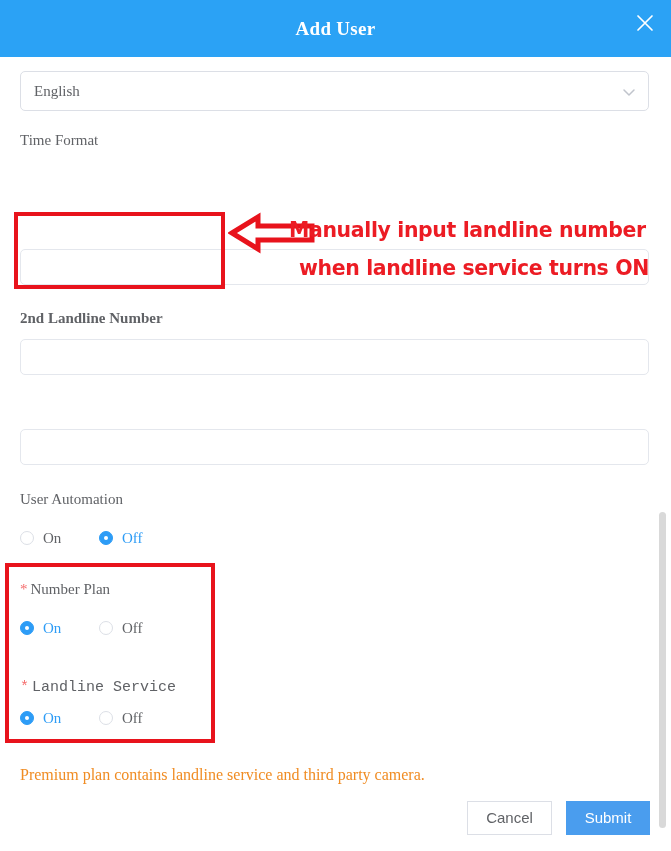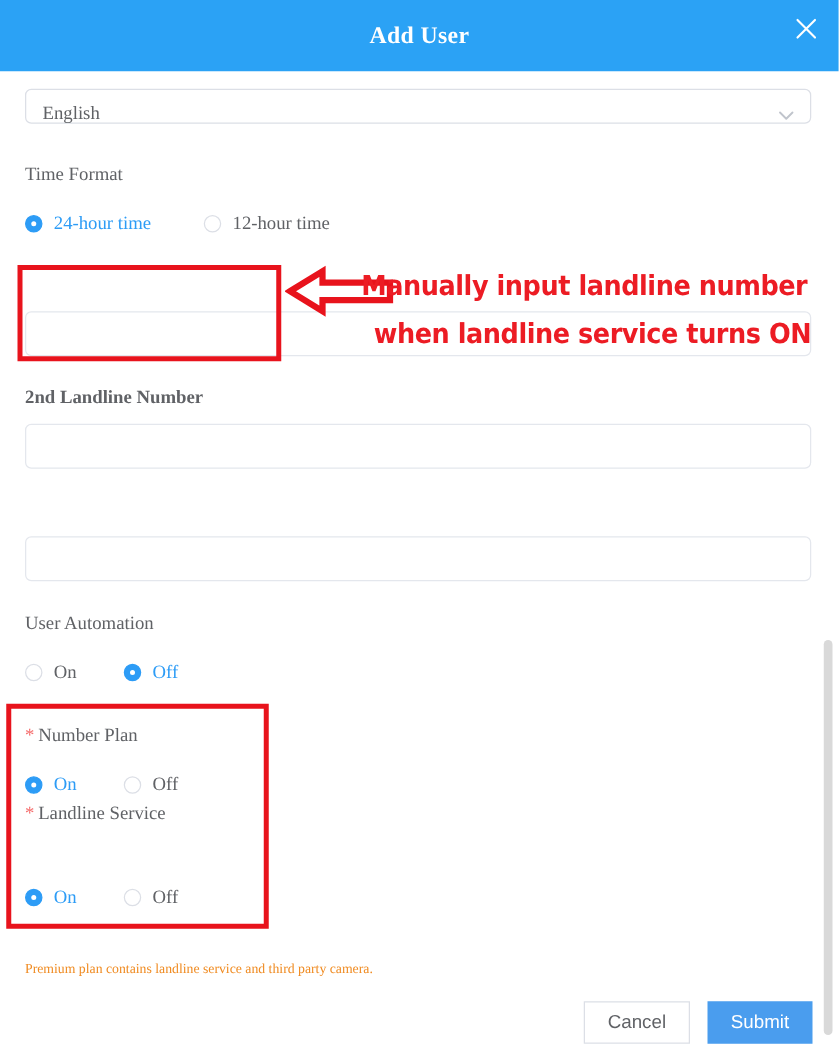--- a/index.html
+++ b/index.html
@@ -59,21 +59,21 @@
   }
 
   .field-block { position: absolute; left: 20px; }
 
   
   .select-box {
     position: absolute;
     left: 20px;
     top: 14px;
     width: 629px;
-    height: 28px;
+    height: 40px;
     box-sizing: border-box;
     border: 1px solid #DCDFE6;
     border-radius: 5px;
     background: #fff;
     cursor: pointer;
   }
   .select-value {
     position: absolute;
     left: 13px;
     top: 0;
@@ -158,21 +158,21 @@
     color: #606266;
     padding: 0 12px;
     outline: none;
   }
 
   
   .hint-text {
     position: absolute;
     left: 20px;
     top: 766px;
-    font-size: 11px;
+    font-size: 16px;
     color: #F08C23;
     line-height: 18px;
     white-space: nowrap;
   }
   .btn {
     position: absolute;
     box-sizing: border-box;
     border-radius: 0;
     font-family: "Liberation Sans", sans-serif;
     font-size: 15px;
@@ -270,30 +270,20 @@
   <div class="select-box">
     <span class="select-value">English</span>
     <span class="select-arrow">
       <svg width="16" height="14" viewBox="0 0 16 14">
         <path d="M3 5 L8 10 L13 5" stroke="#C0C4CC" stroke-width="1.5" fill="none" stroke-linecap="round" stroke-linejoin="round"></path>
       </svg>
     </span>
   </div>
 
   <div class="field-block label" style="top:74px;">Time Format</div>
-  <div class="radio-row" style="left:20px; top:112px; width:300px;">
-    <div class="radio checked" style="left:0;">
-      <span class="dot"></span>
-      <span class="rlabel">24-hour time</span>
-    </div>
-    <div class="radio" style="left:143px;">
-      <span class="dot"></span>
-      <span class="rlabel">12-hour time</span>
-    </div>
-  </div>
 
   <input class="text-input" style="top: 192px;" type="text" placeholder="">
 
   <div class="field-block label" style="top:252px;font-weight:bold;">2nd Landline Number</div>
   <input class="text-input" style="top: 282px;" type="text" placeholder="">
 
   <input class="text-input" style="top: 372px;" type="text" placeholder="">
 
   <div class="field-block label" style="top:433px;">User Automation</div>
   <div class="radio-row" style="left:20px; top:471px; width:240px;">
@@ -314,21 +304,21 @@
     <div class="radio checked" style="left:0;">
       <span class="dot"></span>
       <span class="rlabel">On</span>
     </div>
     <div class="radio" style="left:79px;">
       <span class="dot"></span>
       <span class="rlabel">Off</span>
     </div>
   </div>
 
-  <div class="field-block label" style="top:585px;">
+  <div class="field-block label" style="top:622px;font-family:Liberation Mono, monospace;">
     <span class="req-star">*</span><span>Landline Service</span>
   </div>
   <div class="radio-row" style="left:20px; top:651px; width:240px;">
     <div class="radio checked" style="left:0;">
       <span class="dot"></span>
       <span class="rlabel">On</span>
     </div>
     <div class="radio" style="left:79px;">
       <span class="dot"></span>
       <span class="rlabel">Off</span>

